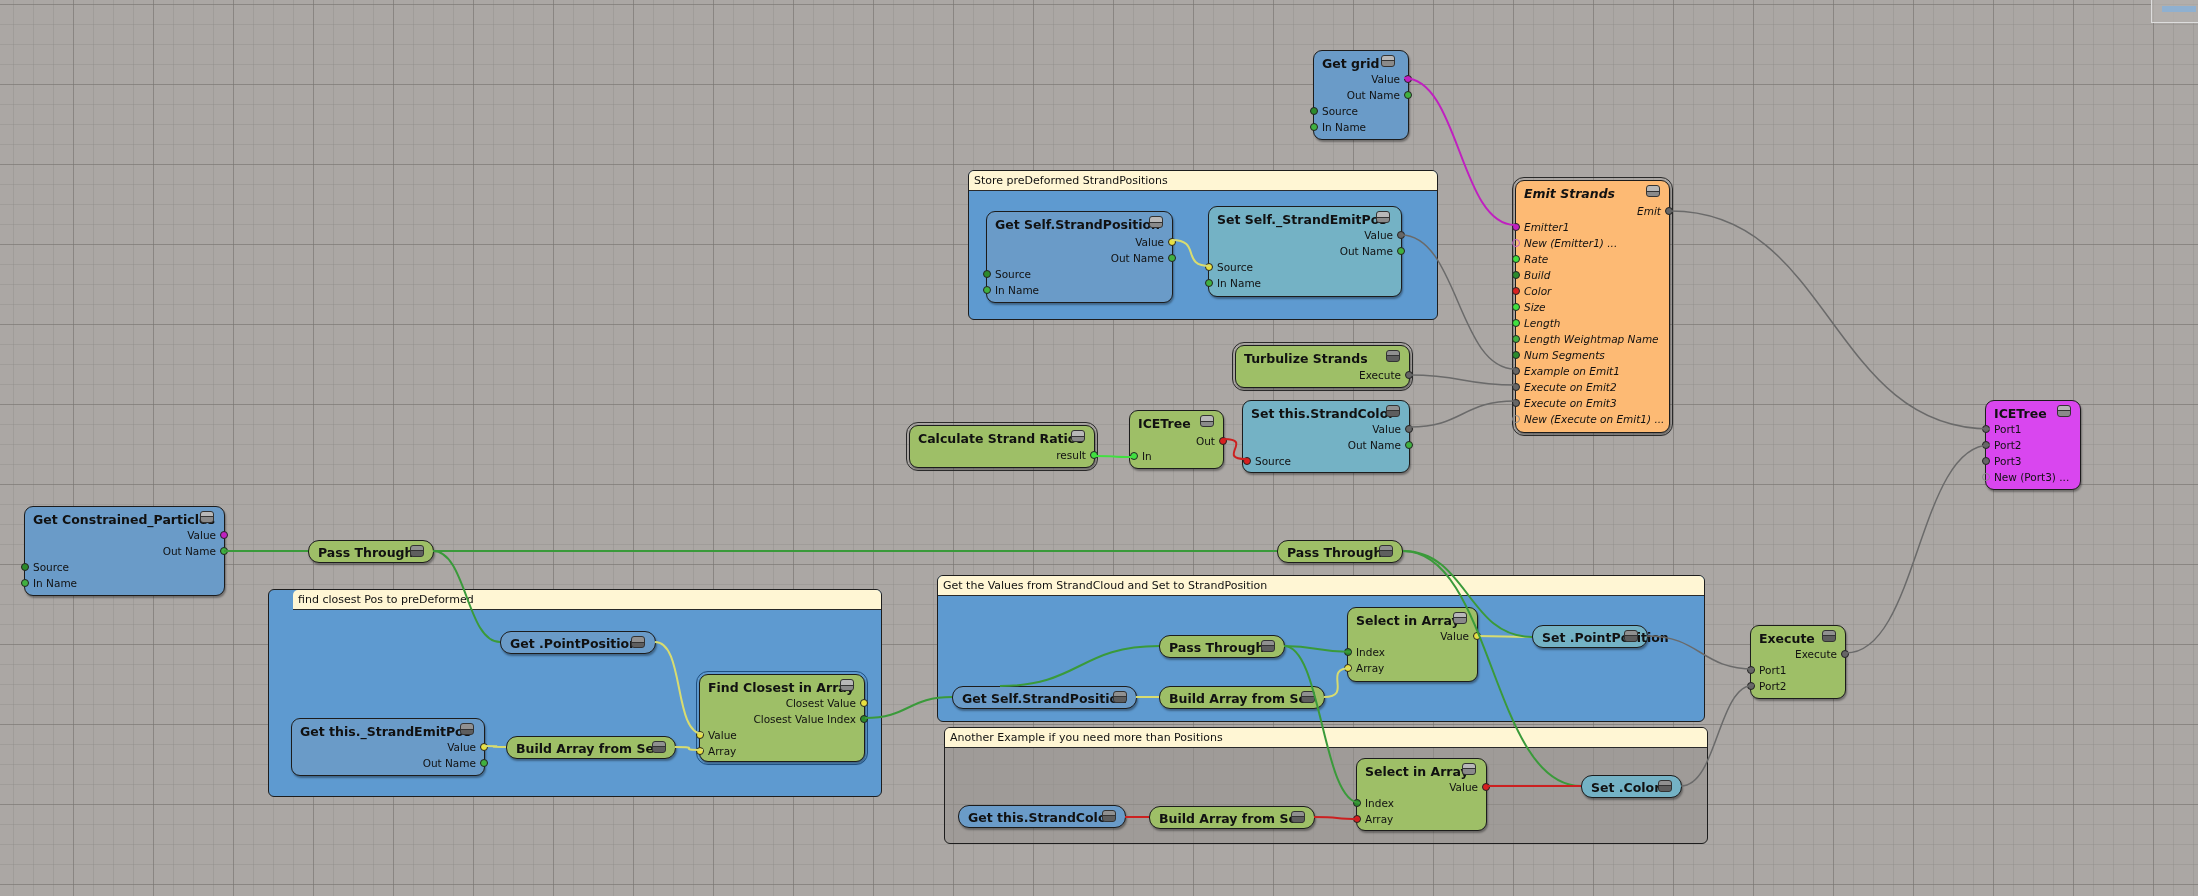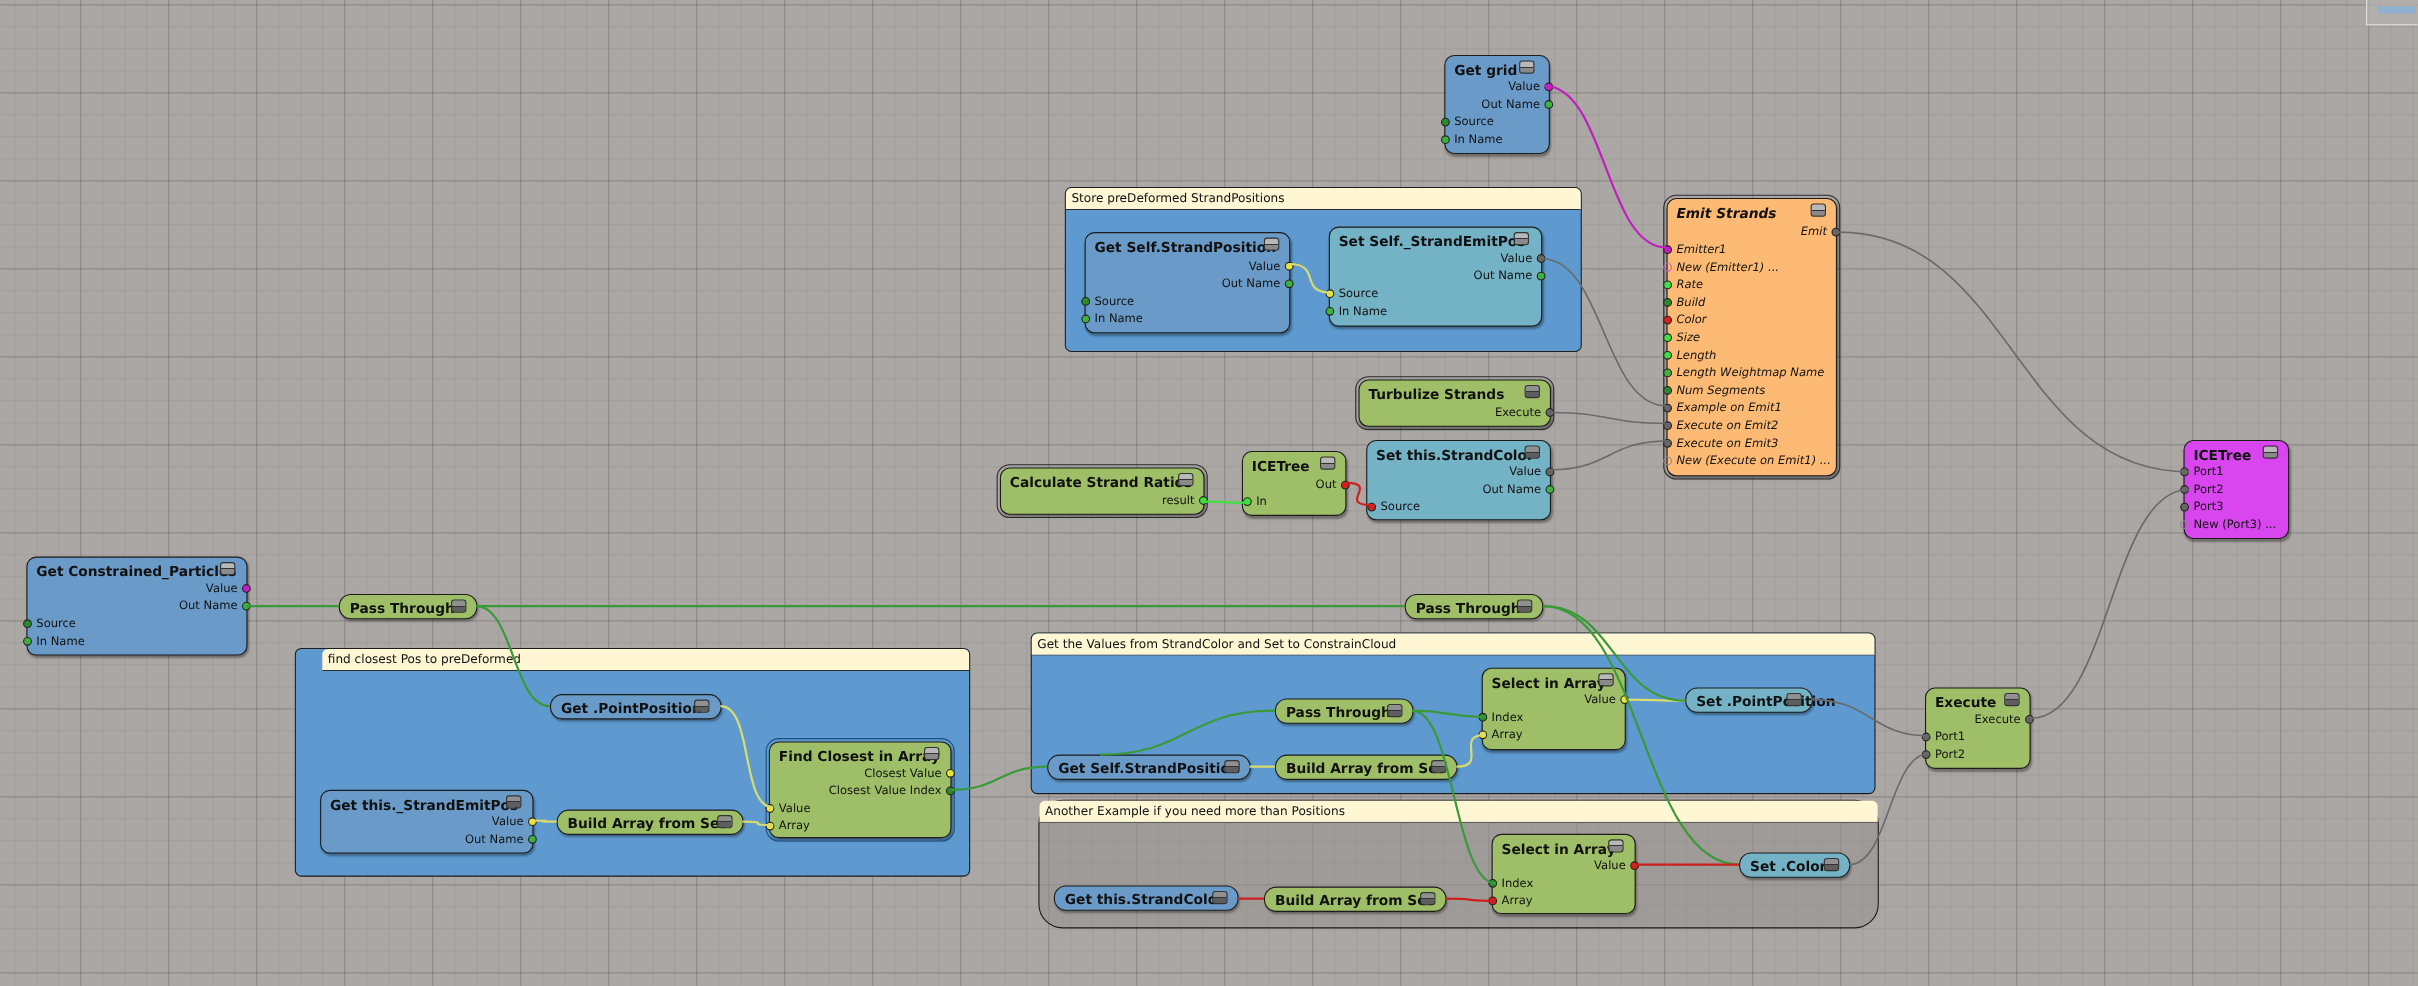--- a/index.html
+++ b/index.html
@@ -47,23 +47,23 @@
     <div class="nav-view"></div>
   </div>
 
 <div class="group blue" style="left:968px;top:170px;width:470px;height:150px;">
   <div class="group-header">Store preDeformed StrandPositions</div>
 </div>
 <div class="group blue" style="left:268px;top:589px;width:614px;height:208px;padding-left:24px;">
   <div class="group-header">find closest Pos to preDeformed</div>
 </div>
 <div class="group blue" style="left:937px;top:575px;width:768px;height:147px;">
-  <div class="group-header">Get the Values from StrandColor and Set to ConstrainCloud</div>
-</div>
-<div class="group gray" style="left:944px;top:727px;width:764px;height:117px;border-radius:22px;">
+  <div class="group-header">Get the Values from StrandCloud and Set to StrandPosition</div>
+</div>
+<div class="group gray" style="left:944px;top:727px;width:764px;height:117px;">
   <div class="group-header">Another Example if you need more than Positions</div>
 </div>
 
 <div class="node blue" style="left:1313px;top:50px;width:96px;height:90px;">
   <span class="node-title">Get grid</span>
   <span class="menu-icon" style="left:67px;"></span>
   <div class="port out" style="right:8px;top:22px;"><span>Value</span><span class="dot" style="background:#c020c0;"></span></div>
   <div class="port out" style="right:8px;top:38px;"><span>Out Name</span><span class="dot" style="background:#40b040;"></span></div>
   <div class="port in" style="left:8px;top:54px;"><span class="dot" style="background:#2c8a2c;"></span><span>Source</span></div>
   <div class="port in" style="left:8px;top:70px;"><span class="dot" style="background:#40b040;"></span><span>In Name</span></div>

